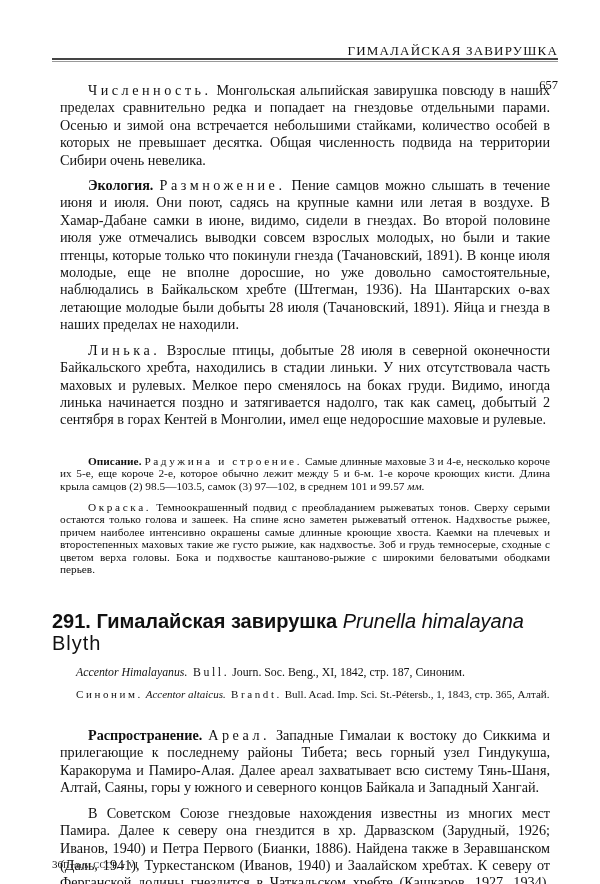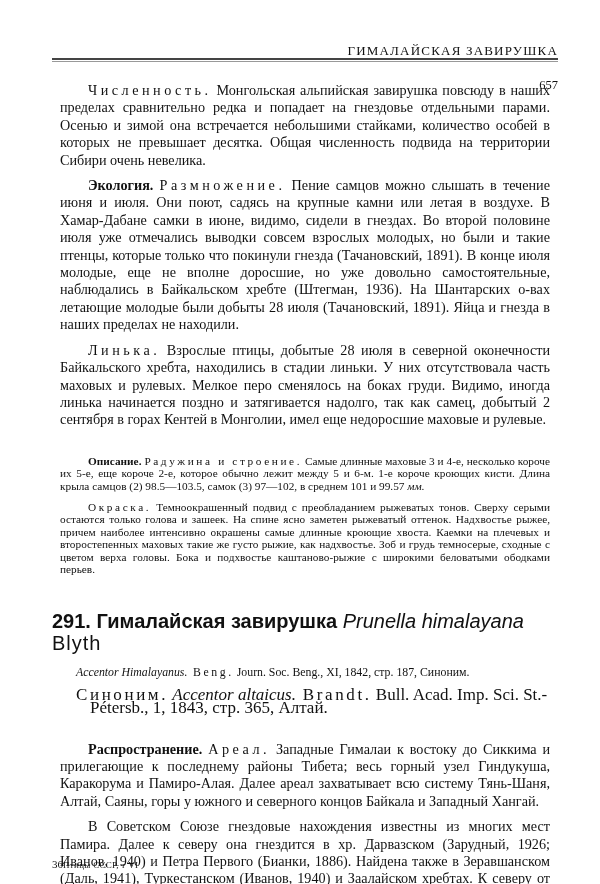--- a/index.html
+++ b/index.html
@@ -19,21 +19,21 @@
   .sp { letter-spacing:3.5px; }
   .sp-s { letter-spacing:2.6px; }
   .b { font-weight:bold; font-family:Liberation Serif, serif; letter-spacing:0; }
   .i { font-style:italic; }
   .gap1 { height:10px; }
   .gap2 { height:26px; }
   .species-title { font-size:20px; line-height:22px; font-weight:bold; font-family:"Liberation Sans","DejaVu Sans",sans-serif; }
   .species-title .lat { font-weight:normal; font-style:italic; font-family:"Liberation Sans","DejaVu Sans",sans-serif; }
   .species-title .auth { font-weight:normal; letter-spacing:1px; }
   .syn { font-size:11.8px; line-height:13.5px; padding-left:24px; text-indent:-8px; text-align:left; }
-  .syn2 { font-size:17px; line-height:13.5px; padding-left:30px; text-indent:-14px; text-align:left; }
+  .syn2 { font-size:11px; line-height:13.5px; padding-left:30px; text-indent:-14px; text-align:left; }
   .footer { position:absolute; top:858px; left:52px; font-size:11px; }
   .footer .sig { font-size:9px; margin-left:0; letter-spacing:0.3px; }
 </style>
 </head>
 <body>
 
 <div class="page">
   <div class="running-head">
     <span class="title">ГИМАЛАЙСКАЯ ЗАВИРУШКА</span>
     <span class="pnum">657</span>
@@ -53,21 +53,21 @@
     <p class="small indent"><span class="b">Описание.</span> <span class="sp-s">Радужина и строение.</span><span> Самые длинные маховые 3 и 4-е, несколько короче их 5-е, еще короче 2-е, которое обычно лежит между 5 и 6-м. 1-е короче кроющих кисти. Длина крыла самцов (2) 98.5—103.5, самок (3) 97—102, в среднем 101 и 99.57 </span><span class="i">мм.</span></p>
 
     <p class="small indent"><span class="sp-s">Окраска.</span><span> Темноокрашенный подвид с преобладанием рыжеватых тонов. Сверху серыми остаются только голова и зашеек. На спине ясно заметен рыжеватый оттенок. Надхвостье рыжее, причем наиболее интенсивно окрашены самые длинные кроющие хвоста. Каемки на плечевых и второстепенных маховых такие же густо рыжие, как надхвостье. Зоб и грудь темносерые, сходные с цветом верха головы. Бока и подхвостье каштаново-рыжие с широкими беловатыми ободками перьев.</span></p>
 
 
     <div class="gap2"></div>
 
     <div class="species-title"><span>291. Гималайская завирушка </span><span class="lat">Prunella himalayana</span><span class="auth"> Blyth</span></div>
 
     <div style="height:4px"></div>
-    <p class="syn"><span class="i">Accentor Himalayanus.</span><span class="sp-s"> Beng.</span><span> Journ. Soc. Beng., XI, 1842, стр. 187, Синоним.</span></p>
+    <p class="syn"><span class="i">Accentor Himalayanus.</span><span class="sp-s"> Bull.</span><span> Journ. Soc. Beng., XI, 1842, стр. 187, Синоним.</span></p>
     <p class="syn2"><span class="sp-s">Синоним.</span><span class="i"> Accentor altaicus.</span><span class="sp-s"> Brandt.</span><span> Bull. Acad. Imp. Sci. St.-Pétersb., 1, 1843, стр. 365, Алтай.</span></p>
 
     <div style="height:10px"></div>
 
     <p class="big indent"><span class="b">Распространение.</span> <span class="sp">Ареал.</span><span> Западные Гималаи к востоку до Сиккима и прилегающие к последнему районы Тибета; весь горный узел Гиндукуша, Каракорума и Памиро-Алая. Далее ареал захватывает всю систему Тянь-Шаня, Алтай, Саяны, горы у южного и северного концов Байкала и Западный Хангай.</span></p>
     <p class="big indent">В Советском Союзе гнездовые нахождения известны из многих мест Памира. Далее к северу она гнездится в хр. Дарвазском (Зарудный, 1926; Иванов, 1940) и Петра Первого (Бианки, 1886). Найдена также в Зеравшанском (Даль, 1941), Туркестанском (Иванов, 1940) и Заалайском хребтах. К северу от Ферганской долины гнездится в Чаткальском хребте (Кашкаров, 1927, 1934). Широко распространена в высокогорье Восточного Тянь-Шаня, где ее находили в центральной, сыртовой части, в горах, окружающих Иссык-Куль, и в Заилийском Алатау. Существуют указания на нахождение в Чуилийских горах, у перевала Курдай (Бианки, 1904). Однако эти горы невысоки и мало подходят для гнездования гималайской завирушки. В Джунгарском Алатау эта птица довольно обычна на гнездовье (Кореев и Зарудный, 1906). В неболь-</p>
   </div>
 </div>
 
 <div class="footer">

